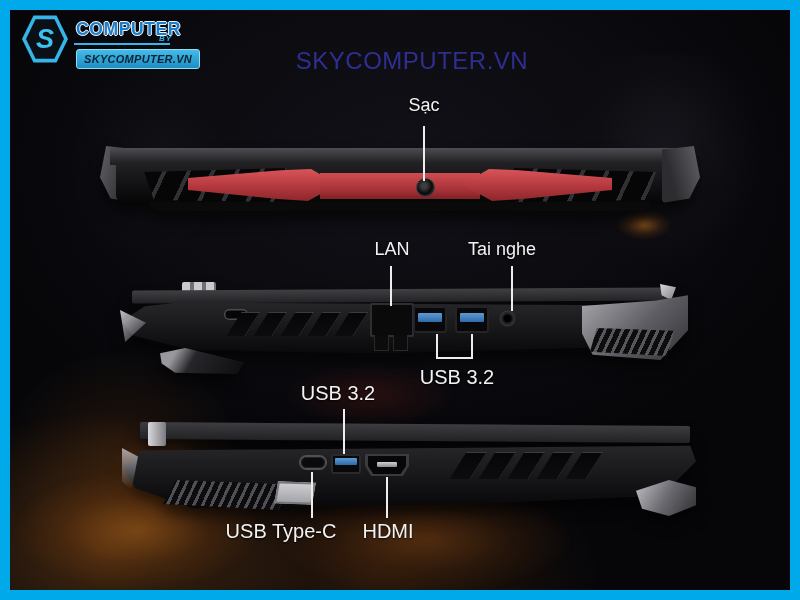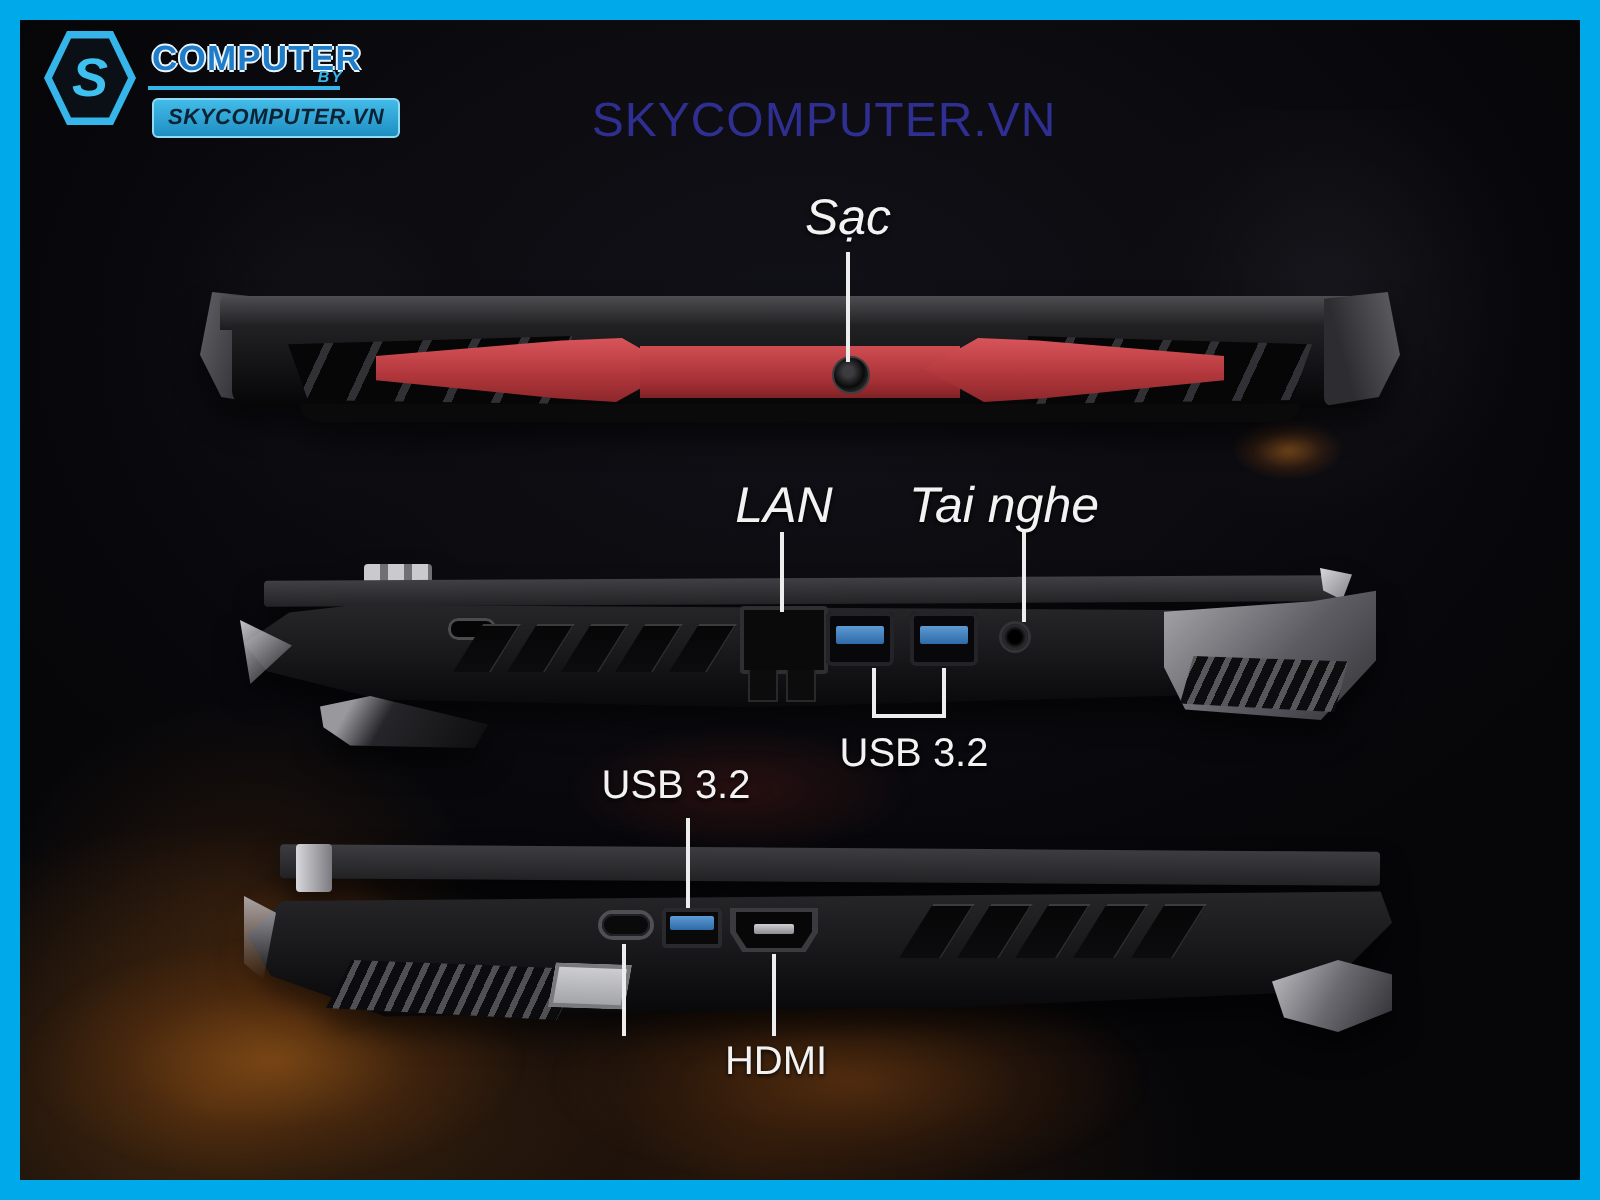--- a/index.html
+++ b/index.html
@@ -135,21 +135,21 @@
   .lr-vent{position:absolute;top:0;width:21px;height:27px;transform:skewX(-32deg);
     background:linear-gradient(180deg,#060607,#0c0c0e);box-shadow:inset 0 1px 0 #3c3c40,inset -1px 0 0 #2c2c2f;}
   .lr-vent:nth-of-type(1){left:4px}.lr-vent:nth-of-type(2){left:33px}.lr-vent:nth-of-type(3){left:62px}
   .lr-vent:nth-of-type(4){left:91px}.lr-vent:nth-of-type(5){left:120px}
   .lr-foot{position:absolute;left:518px;top:62px;width:60px;height:36px;
     clip-path:polygon(0 30%,55% 0,100% 20%,100% 70%,55% 100%,10% 80%);
     background:linear-gradient(120deg,#c0c0c5,#6a6a70 50%,#2e2e33);}
   
   .callout-label{position:absolute;transform:translateX(-50%);white-space:nowrap;color:#f2f2f2;
     font-size:20px;text-shadow:0 1px 2px rgba(0,0,0,.85);z-index:40;}
-  .callout-label.big{font-size:25px;font-style:italic;}
+  .callout-label.big{font-size:18px;}
   .callout-line{position:absolute;width:2px;background:#ededed;z-index:40;}
   .callout-hline{position:absolute;height:2px;background:#ededed;z-index:40;}
   .cl-sac{left:424px;top:95px}         .ln-sac{left:423px;top:126px;height:55px}
   .cl-lan{left:392px;top:239px}        .ln-lan{left:390px;top:266px;height:40px}
   .cl-tainghe{left:502px;top:239px}    .ln-tainghe{left:511px;top:266px;height:45px}
   .ln-usb32a-v1{left:436px;top:334px;height:25px}
   .ln-usb32a-v2{left:471px;top:334px;height:25px}
   .ln-usb32a-h{left:436px;top:357px;width:37px}
   .cl-usb32a{left:457px;top:366px}
   .cl-usb32b{left:338px;top:382px}     .ln-usb32b{left:343px;top:409px;height:45px}
@@ -275,19 +275,20 @@
   <div class="callout-line ln-tainghe"></div>
 
   <div class="callout-line ln-usb32a-v1"></div>
   <div class="callout-line ln-usb32a-v2"></div>
   <div class="callout-hline ln-usb32a-h"></div>
   <div class="callout-label cl-usb32a">USB 3.2</div>
 
   <div class="callout-label cl-usb32b">USB 3.2</div>
   <div class="callout-line ln-usb32b"></div>
 
+  <div class="callout-label cl-usbc">USB Type-C</div>
   <div class="callout-line ln-usbc"></div>
 
   <div class="callout-label cl-hdmi">HDMI</div>
   <div class="callout-line ln-hdmi"></div>
 
   <div class="frame-border"></div>
 </div>
 
 </body></html>

